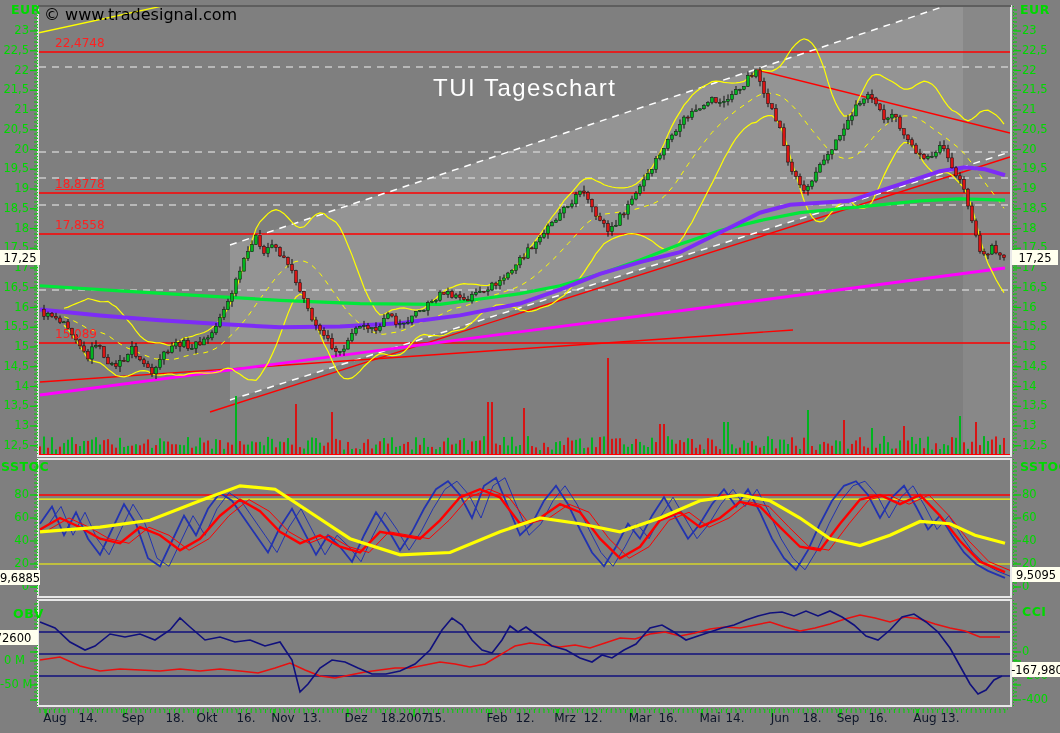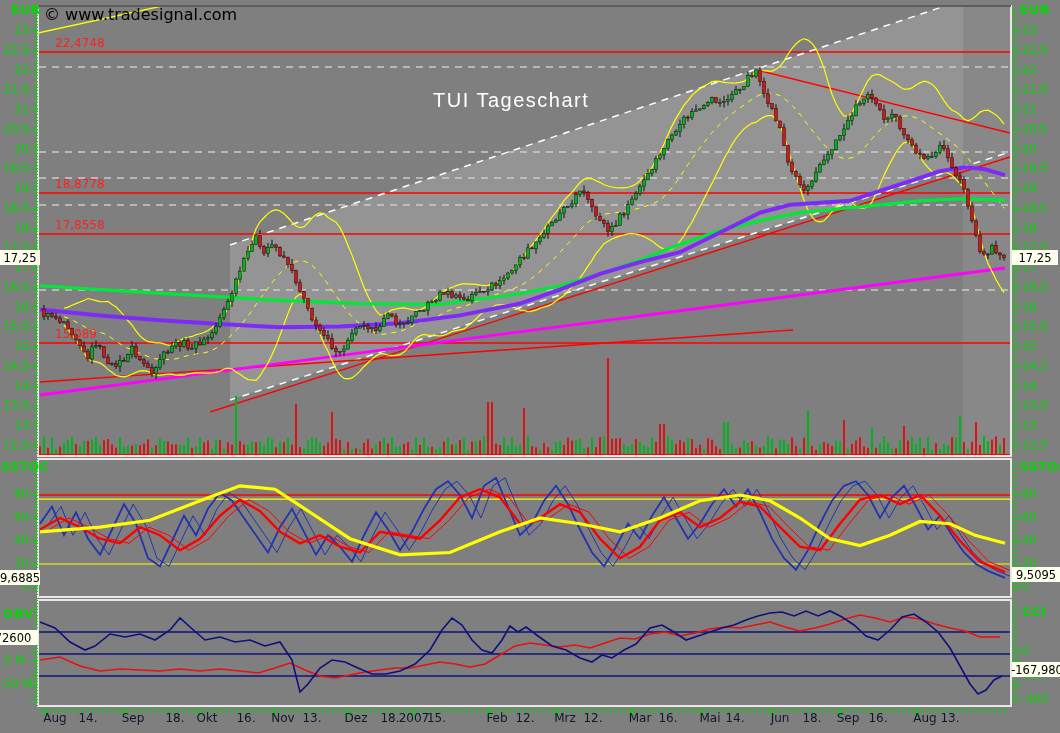--- a/index.html
+++ b/index.html
@@ -4,21 +4,21 @@
 <style>
   html,body{margin:0;padding:0;background:#7f7f7f;}
   #screen{position:relative;width:1060px;height:733px;background:#7f7f7f;overflow:hidden;
           font-family:"DejaVu Sans","Liberation Sans",sans-serif;}
   #chart-svg{position:absolute;left:0;top:0;}
   .lbl{position:absolute;font-size:11.5px;line-height:13px;color:#00d800;white-space:pre;}
   .axis-name{position:absolute;font-size:12.5px;color:#00d800;font-weight:bold;letter-spacing:0.5px;}
   .red-lbl{position:absolute;font-size:12px;color:#ff2020;white-space:pre;}
   .val-box{position:absolute;background:#ffffee;color:#000;font-size:11.5px;height:15px;
            display:flex;align-items:center;justify-content:center;white-space:pre;z-index:5;}
-  #title{position:absolute;left:433px;top:89px;color:#ffffff;font-size:20px;font-weight:400;
+  #title{position:absolute;left:433px;top:74px;color:#ffffff;font-size:24px;font-weight:400;
          letter-spacing:1.5px;font-family:"Liberation Sans","DejaVu Sans",sans-serif;}
   #copyright{position:absolute;left:44px;top:5px;color:#000;font-size:16px;}
   .date-lbl{position:absolute;top:711px;width:44px;margin-left:-22px;text-align:center;
             font-size:12px;color:#0f172a;white-space:pre;}
 </style>
 </head>
 <body>
 
 <div id="screen">
   <svg id="chart-svg" width="1060" height="733">
@@ -1430,21 +1430,21 @@
       <line x1="1013.5" y1="700" x2="1021" y2="700" stroke="#00d800" stroke-width="1.2"></line>
     </svg>
 
   <div id="copyright">© www.tradesignal.com</div>
   <div id="title">TUI Tageschart</div>
 
   <div class="axis-name" style="left:11px;top:2px;">EUR</div>
   <div class="axis-name" style="left:1020px;top:2px;">EUR</div>
   <div class="axis-name" style="left:1px;top:459px;">SSTOC</div>
   <div class="axis-name" style="left:1020px;top:459px;">SSTOC</div>
-  <div class="axis-name" style="left:3px;top:606px;">OBV</div>
+  <div class="axis-name" style="left:13px;top:606px;">OBV</div>
   <div class="axis-name" style="left:1022px;top:604px;">CCI</div>
 
   <div class="val-box" style="left:0px;top:250px;width:40px;">17,25</div>
   <div class="val-box" style="left:1012px;top:250px;width:46px;">17,25</div>
   <div class="val-box" style="left:0px;top:570px;width:40px;">9,6885</div>
   <div class="val-box" style="left:1012px;top:567px;width:48px;">9,5095</div>
   <div class="val-box" style="left:-12px;top:630px;width:50px;">72600</div>
   <div class="val-box" style="left:1012px;top:662px;width:50px;">-167,980</div>
 
   <div id="gen-labels">
@@ -1486,21 +1486,21 @@
       <div class="lbl" style="left: 1022px; top: 359.75px;">14,5</div>
       <div class="lbl" style="left: 0px; top: 379.5px; width: 29px; text-align: right;">14</div>
       <div class="lbl" style="left: 1022px; top: 379.5px;">14</div>
       <div class="lbl" style="left: 0px; top: 399.25px; width: 29px; text-align: right;">13,5</div>
       <div class="lbl" style="left: 1022px; top: 399.25px;">13,5</div>
       <div class="lbl" style="left: 0px; top: 419px; width: 29px; text-align: right;">13</div>
       <div class="lbl" style="left: 1022px; top: 419px;">13</div>
       <div class="lbl" style="left: 0px; top: 438.75px; width: 29px; text-align: right;">12,5</div>
       <div class="lbl" style="left: 1022px; top: 438.75px;">12,5</div>
       <div class="red-lbl" style="left: 55px; top: 36px;">22,4748</div>
-      <div class="red-lbl" style="left: 55px; top: 177px;">18,8778</div>
+      <div class="red-lbl" style="left: 55px; top: 177px; text-decoration: underline;">18,8778</div>
       <div class="red-lbl" style="left: 55px; top: 218px;">17,8558</div>
       <div class="red-lbl" style="left: 55px; top: 327px;">15,089</div>
       <div class="lbl" style="left: 0px; top: 488px; width: 29px; text-align: right;">80</div>
       <div class="lbl" style="left: 1022px; top: 488px;">80</div>
       <div class="lbl" style="left: 0px; top: 511px; width: 29px; text-align: right;">60</div>
       <div class="lbl" style="left: 1022px; top: 511px;">60</div>
       <div class="lbl" style="left: 0px; top: 534px; width: 29px; text-align: right;">40</div>
       <div class="lbl" style="left: 1022px; top: 534px;">40</div>
       <div class="lbl" style="left: 0px; top: 557px; width: 29px; text-align: right;">20</div>
       <div class="lbl" style="left: 1022px; top: 557px;">20</div>

